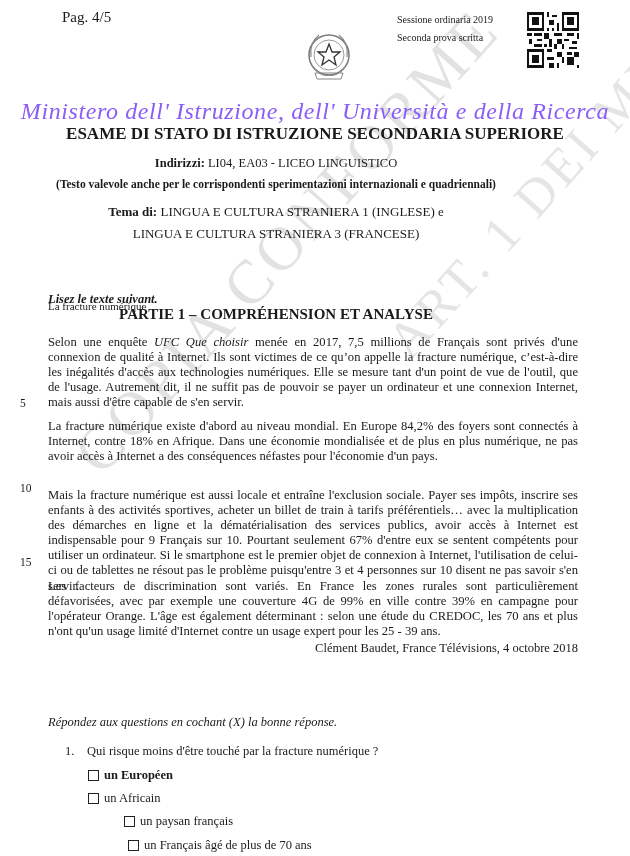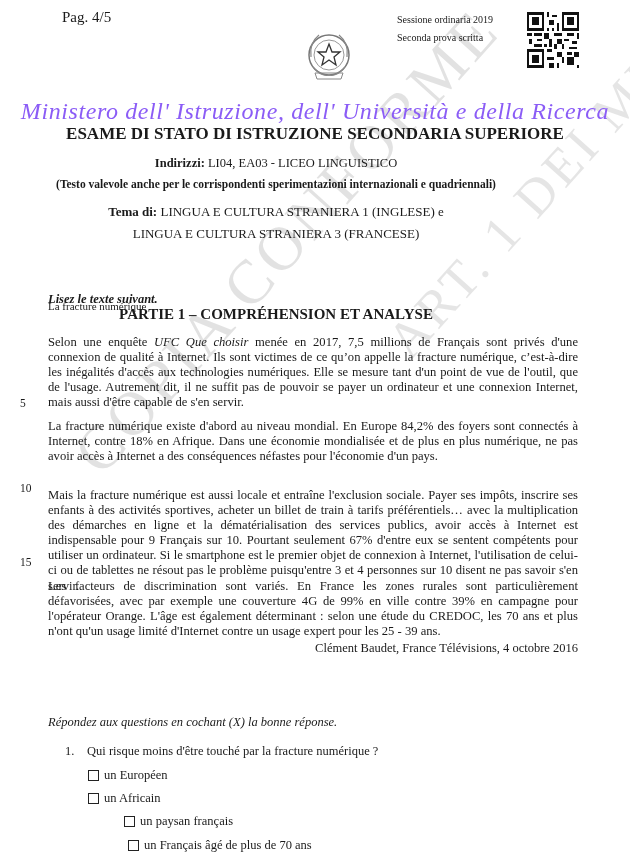--- a/index.html
+++ b/index.html
@@ -43,21 +43,21 @@
     .ln15 { top:556px; }
     .source { right:52px; top:641px; font-size:12.5px; }
     .instruction { left:48px; top:715px; font-style:italic; font-size:12.5px; }
     .question { left:65px; top:744px; font-size:12.5px; }
     .question .qnum { display:inline-block; width:22px; }
     .option { left:88px; font-size:12.5px; display:flex; align-items:center; }
     .checkbox {
       display:inline-block; width:9px; height:9px; border:1px solid #222;
       margin-right:5px; background:#fff; cursor:pointer;
     }
-    .opt0 { top:768px; } .opt1 { top:791px; } .opt2 { top:814px;margin-left:36px; } .opt3 { top:838px;padding-left:40px; }
+    .opt0 { top:768px;font-weight:bold; } .opt1 { top:791px; } .opt2 { top:814px;margin-left:36px; } .opt3 { top:838px;padding-left:40px; }
     .watermark {
       left:60px; top:440px; font-size:62px; color:rgba(150,150,150,0.28);
       transform:rotate(-48deg); transform-origin:left top; white-space:nowrap;
       letter-spacing:4px; font-family:"Liberation Serif", serif; pointer-events:none;
     }
     .watermark2 {
       left:375px; top:330px; font-size:52px; color:rgba(150,150,150,0.25);
       transform:rotate(-48deg); transform-origin:left top; white-space:nowrap;
       letter-spacing:4px; font-family:"Liberation Serif", serif; pointer-events:none;
     }
@@ -160,21 +160,21 @@
 
 <p class="abs para p1"><span>Selon une enquête </span><i>UFC Que choisir</i><span> menée en 2017, 7,5 millions de Français sont privés d'une connexion de qualité à Internet. Ils sont victimes de ce qu’on appelle la fracture numérique, c’est-à-dire les inégalités d'accès aux technologies numériques. Elle se mesure tant d'un point de vue de l'outil, que de l'usage. Autrement dit, il ne suffit pas de pouvoir se payer un ordinateur et une connexion Internet, mais aussi d'être capable de s'en servir.</span></p>
 <p class="abs para p2">La fracture numérique existe d'abord au niveau mondial. En Europe 84,2% des foyers sont connectés à Internet, contre 18% en Afrique. Dans une économie mondialisée et de plus en plus numérique, ne pas avoir accès à Internet a des conséquences néfastes pour l'économie d'un pays.</p>
 <p class="abs para p3">Mais la fracture numérique est aussi locale et entraîne l'exclusion sociale. Payer ses impôts, inscrire ses enfants à des activités sportives, acheter un billet de train à tarifs préférentiels… avec la multiplication des démarches en ligne et la dématérialisation des services publics, avoir accès à Internet est indispensable pour 9 Français sur 10. Pourtant seulement 67% d'entre eux se sentent compétents pour utiliser un ordinateur. Si le smartphone est le premier objet de connexion à Internet, l'utilisation de celui-ci ou de tablettes ne résout pas le problème puisqu'entre 3 et 4 personnes sur 10 disent ne pas savoir s'en servir.</p>
 <p class="abs para p4">Les facteurs de discrimination sont variés. En France les zones rurales sont particulièrement défavorisées, avec par exemple une couverture 4G de 99% en ville contre 39% en campagne pour l'opérateur Orange. L'âge est également déterminant : selon une étude du CREDOC, les 70 ans et plus n'ont qu'un usage limité d'Internet contre un usage expert pour les 25 - 39 ans.</p>
 
 <div class="abs line-no ln5">5</div>
 <div class="abs line-no ln10">10</div>
 <div class="abs line-no ln15">15</div>
 
-<div class="abs source">Clément Baudet, France Télévisions, 4 octobre 2016</div>
+<div class="abs source">Clément Baudet, France Télévisions, 4 octobre 2018</div>
 
 <div class="abs instruction">Répondez aux questions en cochant (X) la bonne réponse.</div>
 
 <div class="abs question">
   <span class="qnum">1.</span><span>Qui risque moins d'être touché par la fracture numérique ?</span>
 </div>
 
 <div class="abs option opt0">
   <span class="checkbox"></span>
   <span>un Européen</span>

